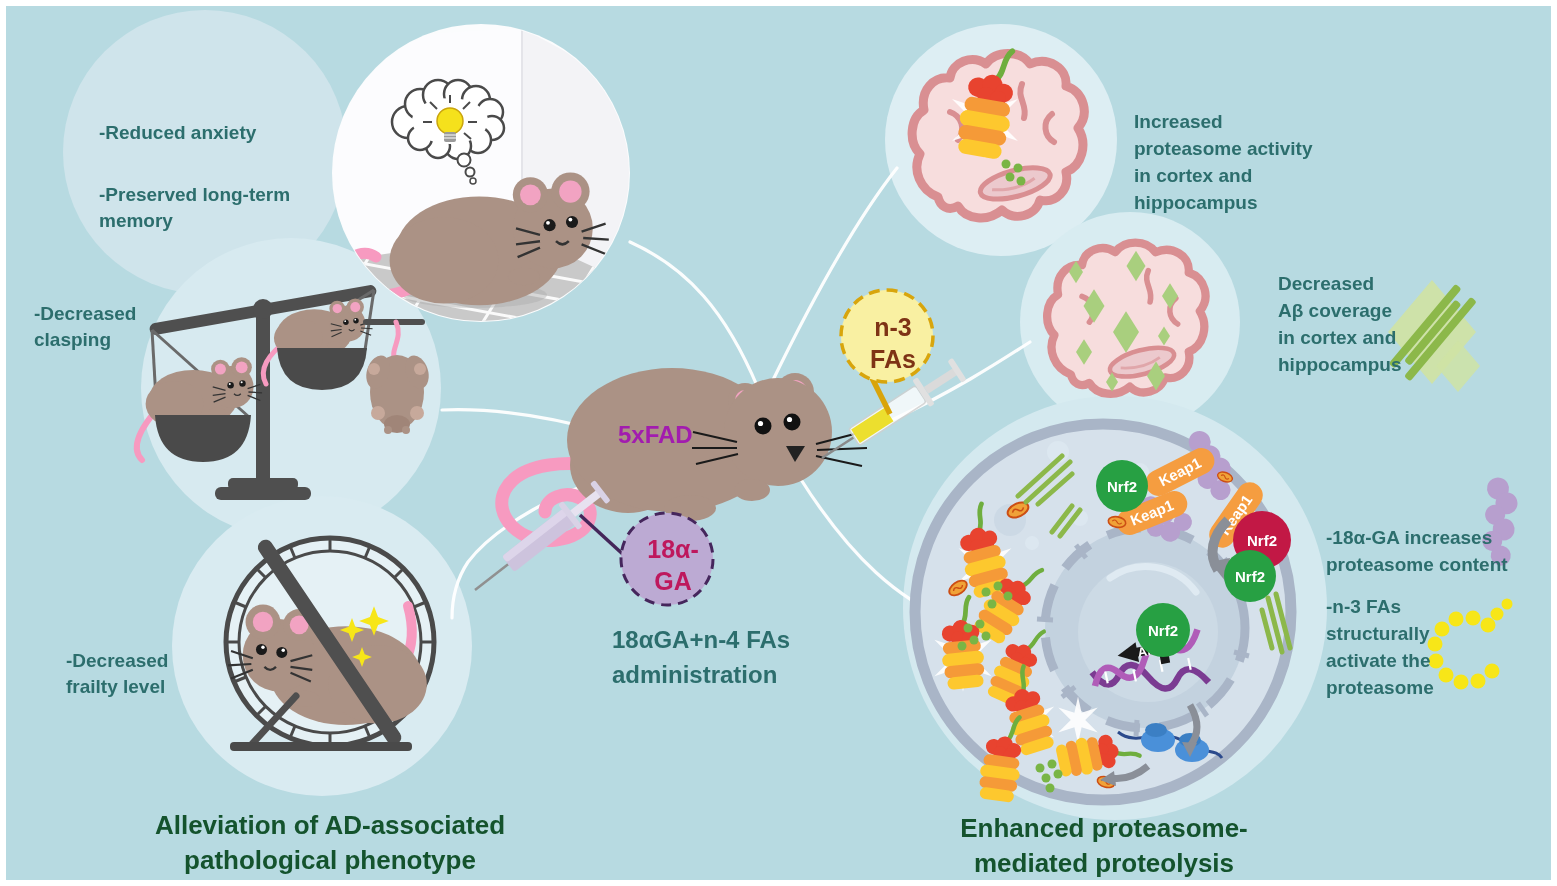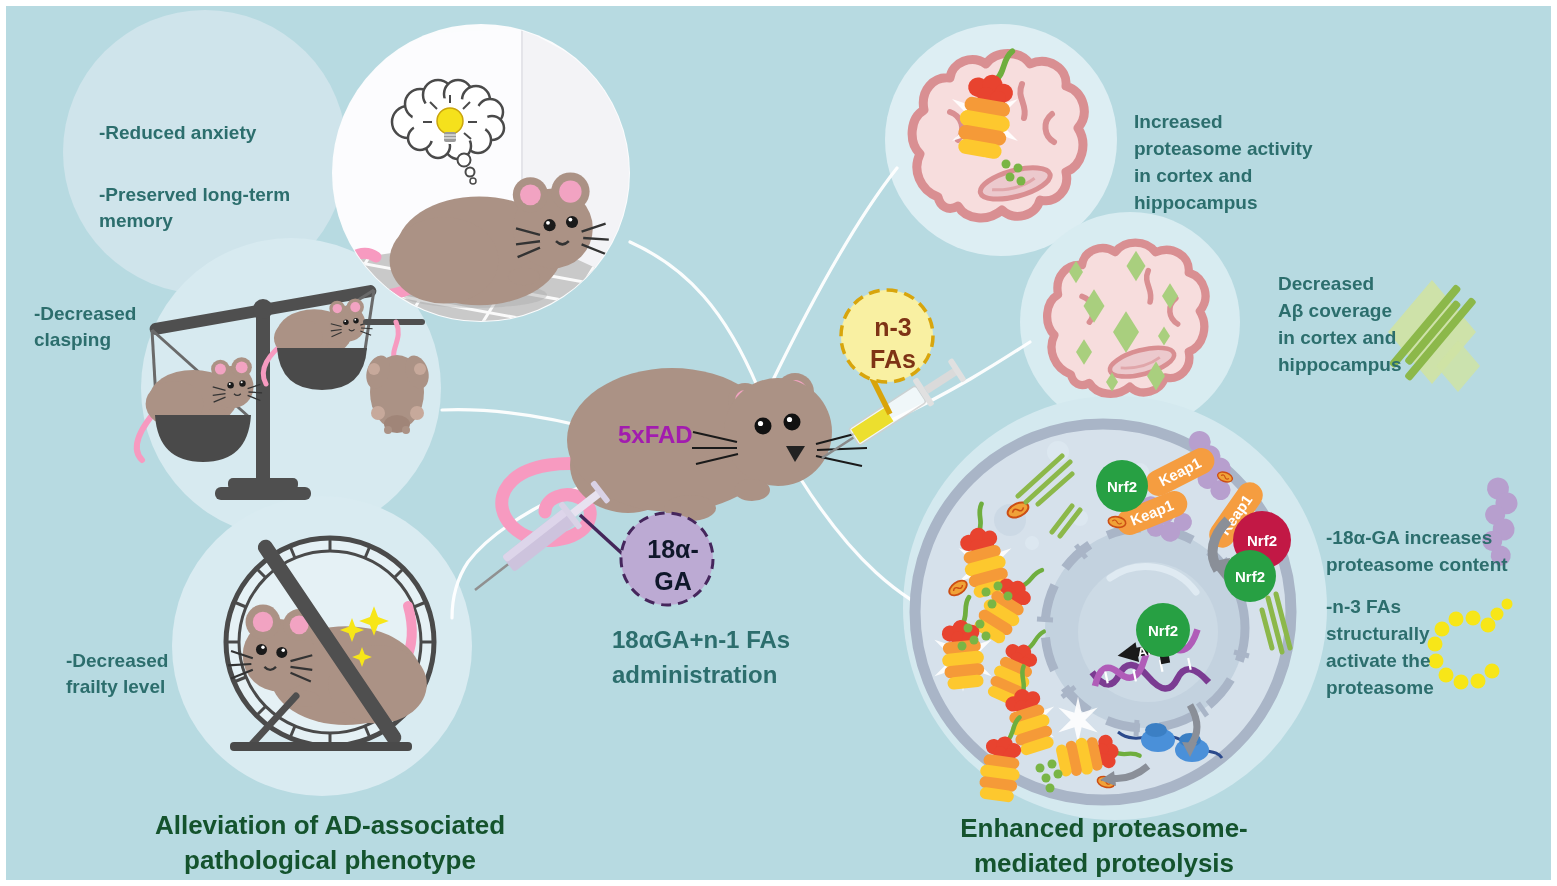--- a/index.html
+++ b/index.html
@@ -487,27 +487,27 @@
 </div>
 
 <div class="txt" style="left:60px;top:642px;width:220px;">-Decreased
 frailty level</div>
 
 <div class="txt title" style="left:128px;top:802px;width:392px;">Alleviation of AD-associated
 pathological phenotype</div>
 
 <div class="txt" style="left:612px;top:412px;width:130px;font-size:24px;color:#a21caf;">5xFAD</div>
 
-<div class="txt badge-text" style="left:619px;top:527px;width:96px;color:#0f172a;">18α-
+<div class="txt badge-text" style="left:619px;top:527px;width:96px;color:#be185d;">18α-
 GA</div>
 
 <div class="txt badge-text" style="left:839px;top:305px;width:96px;color:#7e3315;">n-3
 FAs</div>
 
-<div class="txt" style="left:606px;top:617px;width:260px;font-size:24px;line-height:1.45;">18αGA+n-1 FAs
+<div class="txt" style="left:606px;top:617px;width:260px;font-size:24px;line-height:1.45;">18αGA+n-4 FAs
 administration</div>
 
 <div class="txt cap" style="left:1128px;top:67px;width:250px;margin-top:36px;">Increased
 proteasome activity
 in cortex and
 hippocampus</div>
 
 <div class="txt cap" style="left:1272px;top:265px;width:190px;">Decreased
 Aβ coverage
 in cortex and

